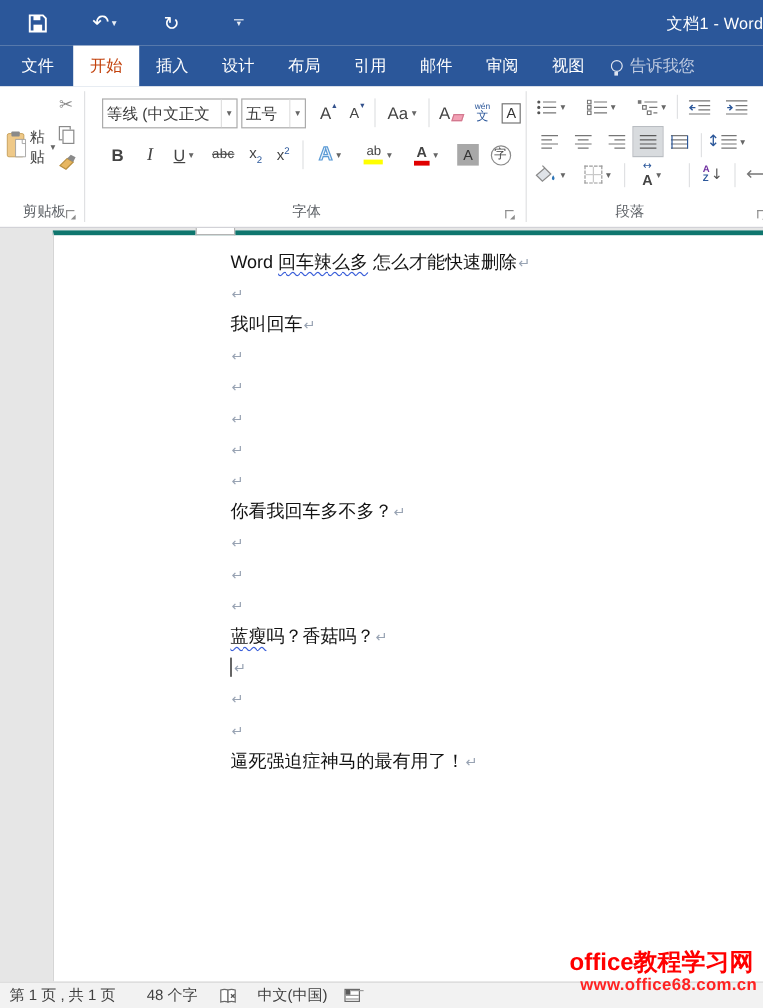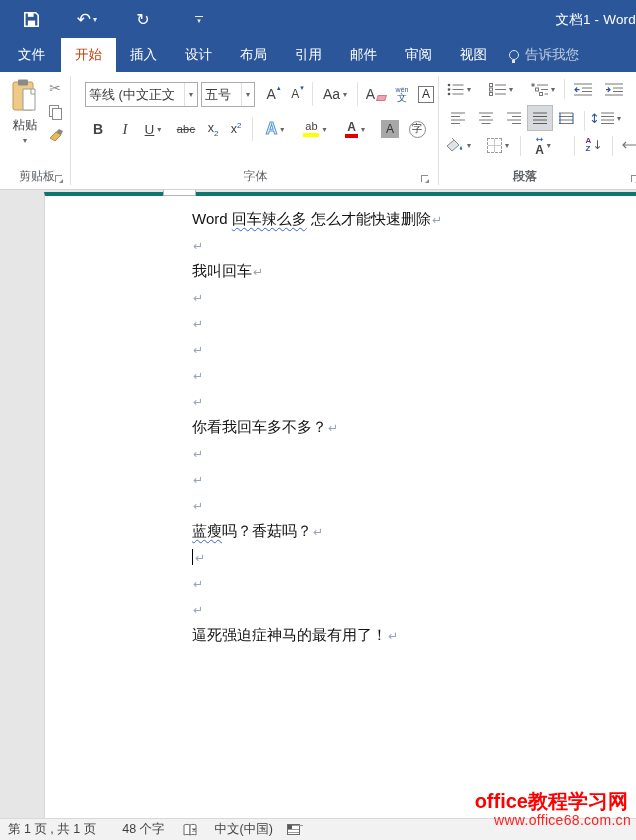--- a/index.html
+++ b/index.html
@@ -35,21 +35,21 @@
   
   .ribbon { position:relative; height:118px; background:#ffffff; border-bottom:1px solid #d2d2d7; }
   .group { position:absolute; top:0; height:117px; }
   .group-label { position:absolute; bottom:4px; width:100%; text-align:center; font-size:12px; color:#5f6368; }
   .gsep { position:absolute; top:4px; bottom:4px; width:1px; background:#e0e1e3; }
   .launcher { position:absolute; width:8px; height:8px; cursor:pointer; }
   .launcher::before { content:""; position:absolute; left:0; top:0; width:6px; height:6px; border-left:1px solid #8c8c8c; border-top:1px solid #8c8c8c; }
   .launcher::after { content:""; position:absolute; right:0; bottom:0; width:0; height:0; border-left:4px solid transparent; border-top:4px solid transparent; border-right:4px solid #8c8c8c; }
 
   .g-clip { left:0; width:71px; }
-  .paste-btn { position:absolute; left:4px; top:6px; width:42px; height:86px; display:flex; flex-direction:column; align-items:center; cursor:pointer; }
+  .paste-btn { position:absolute; left:4px; top:6px; width:42px; height:86px; display:flex; flex-direction:row; align-items:center; cursor:pointer; }
   .paste-label { font-size:12.5px; color:#444; margin-top:3px; }
   .paste-caret { font-size:8px; color:#666; margin-top:2px; }
   .sbtn { position:absolute; display:flex; align-items:center; justify-content:center; width:20px; height:20px; cursor:pointer; }
   .scissors { font-family:"DejaVu Sans",sans-serif; font-size:14px; color:#8a8a8a; }
   .copy-ico { position:relative; width:12px; height:14px; }
   .copy-ico::before { content:""; position:absolute; left:0; top:0; width:8px; height:10px; border:1px solid #8a8a8a; background:#fff; }
   .copy-ico::after { content:""; position:absolute; left:3px; top:3px; width:8px; height:10px; border:1px solid #8a8a8a; background:#fff; }
 
   .g-font { left:72px; width:367px; }
   .combo { position:absolute; top:10px; height:25px; border:1px solid #ababab; background:#fff; display:flex; align-items:center; font-size:13px; color:#3b3b3b; cursor:pointer; }
@@ -105,21 +105,21 @@
   .page { position:absolute; left:44px; top:2px; width:592px; height:626px; background:#fff; border-left:1px solid #d5d5d5; border-top:4px solid #0f766e; cursor:text; }
   .doc-lines { padding:10px 0 0 147px; }
   .doc-line { height:26px; line-height:26px; font-size:15px; color:#131313; white-space:nowrap; }
   .wavy { text-decoration:underline; text-decoration-style:wavy; text-decoration-color:#3b5fd9; text-decoration-thickness:1px; text-underline-offset:3px; }
   .pilcrow { font-family:"DejaVu Sans",sans-serif; font-size:12px; color:#98a3b3; margin-left:1px; }
   .cursor { display:inline-block; width:1px; height:16px; background:#000; vertical-align:-3px; margin-right:1px; }
 
   
   .watermark { position:absolute; right:0; top:0; z-index:10; text-align:right; pointer-events:none; }
   .wm1 { position:absolute; right:8px; top:788px; width:300px; font-size:20px; font-weight:bold; color:#ff0000; }
-  .wm2 { position:absolute; right:5px; top:812px; width:300px; font-size:14px; font-weight:normal; color:#ff2222; letter-spacing:.3px; }
+  .wm2 { position:absolute; right:5px; top:812px; width:300px; font-size:14px; font-weight:bold; color:#ff2222; letter-spacing:.3px; }
 
   
   .statusbar { position:absolute; left:0; bottom:0; width:636px; height:22px; background:#f2f2f2; border-top:1px solid #d9d9d9; display:flex; align-items:center; font-size:12.5px; color:#3f3f3f; }
   .st { cursor:pointer; white-space:nowrap; }
   .st-page { margin-left:8px; }
   .st-words { margin-left:26px; }
   .st-book { margin-left:18px; display:flex; align-items:center; }
   .st-lang { margin-left:16px; }
   .st-grid { margin-left:14px; position:relative; width:13px; height:11px; border:1px solid #6a6a6a; background:#fff; }
   .st-grid::before { content:""; position:absolute; left:0; top:0; width:4px; height:4px; background:#5a5a5a; }
@@ -397,21 +397,21 @@
         <span class="sortarrow">↓</span>
       </span>
       <span class="psep" style="left:172px;top:64px;"></span>
       <span class="pbtn p3" style="left:178px;width:24px;">
         <svg width="20" height="12" viewBox="0 0 20 12">
           <path d="M3 6h14M6 3L3 6l3 3" fill="none" stroke="#767676" stroke-width="1.2"></path>
             <path d="M17 2v8" stroke="#767676"></path>
         </svg>
       </span>
 
-      <div class="group-label" style="width:170px;font-weight:bold;">段落</div>
+      <div class="group-label" style="width:170px;">段落</div>
       <span class="launcher" style="right:-3px;bottom:6px;"></span>
     </div>
   </div>
 
   <div class="docarea">
     <div class="ruler-tab"></div>
     <div class="page">
       <div class="doc-lines">
           <div class="doc-line"><span>Word </span><span class="wavy">回车辣么多</span><span> 怎么才能快速删除</span><span class="pilcrow">↵</span></div>
           <div class="doc-line"><span class="pilcrow">↵</span></div>

